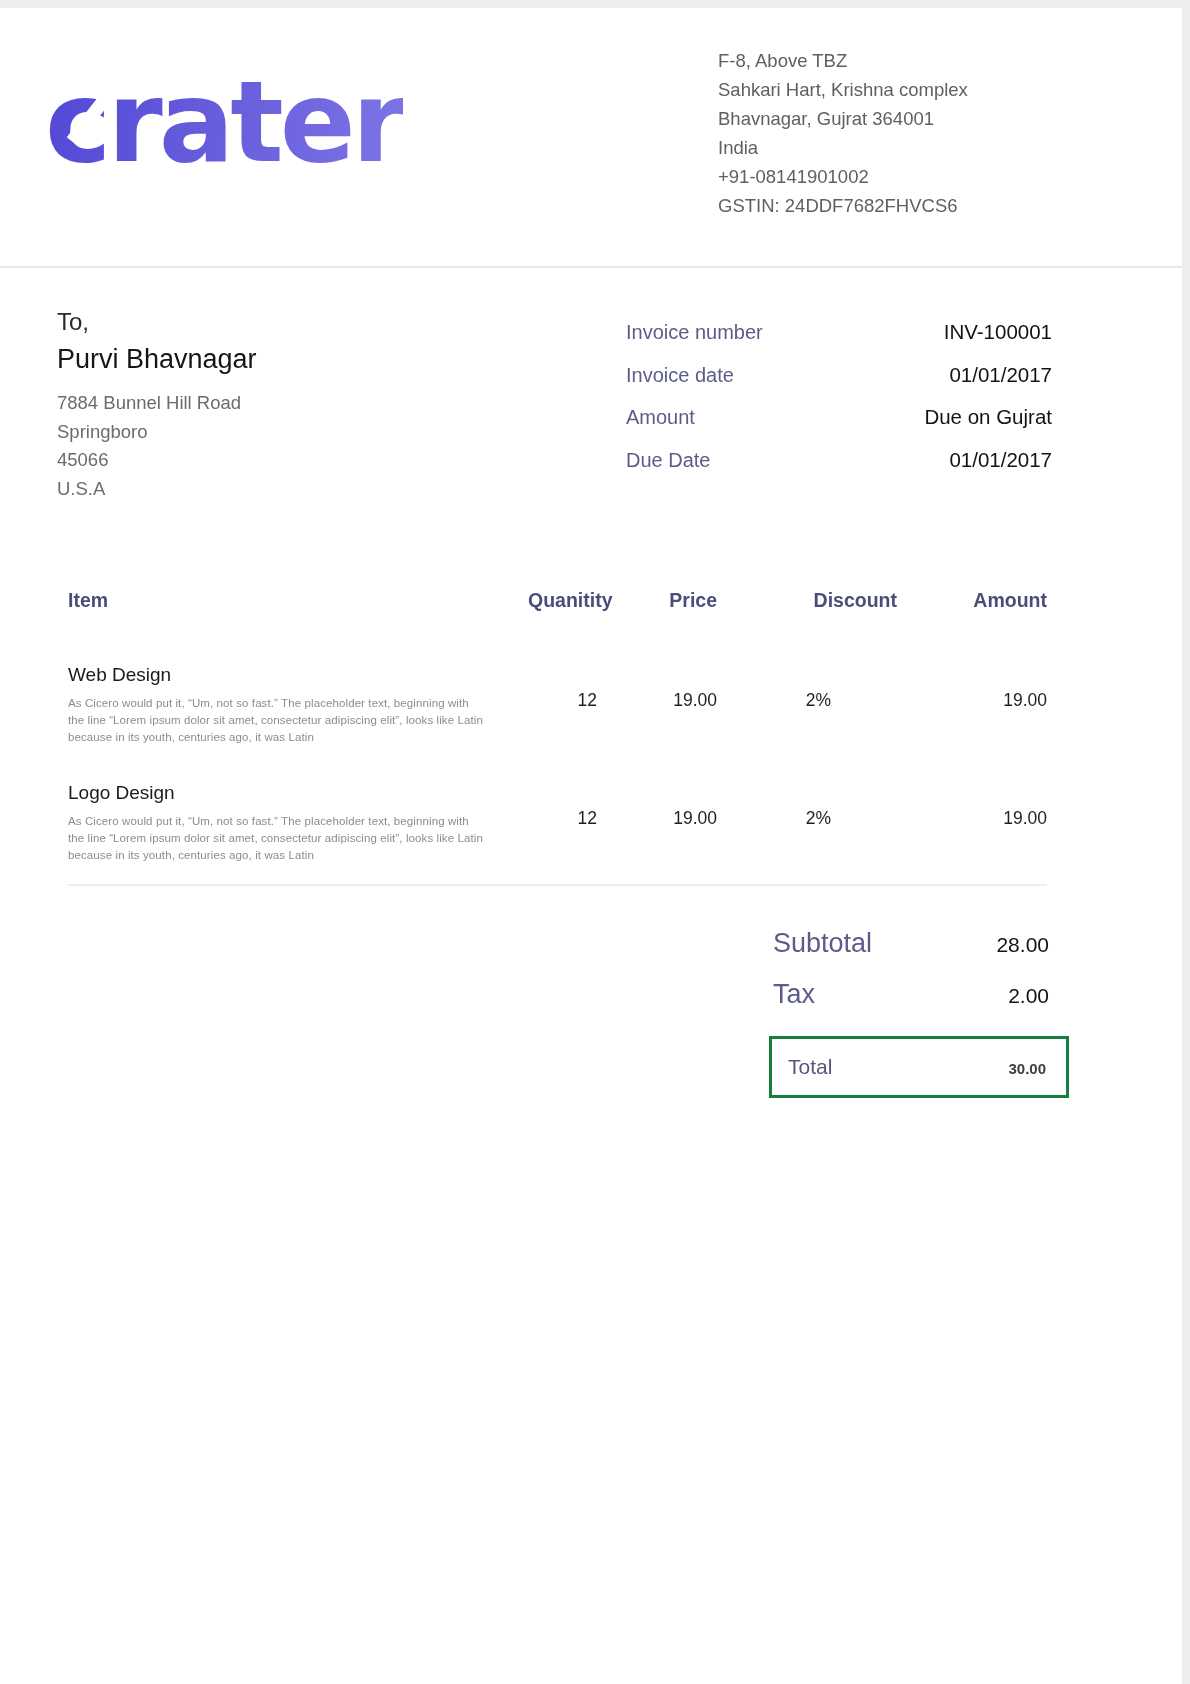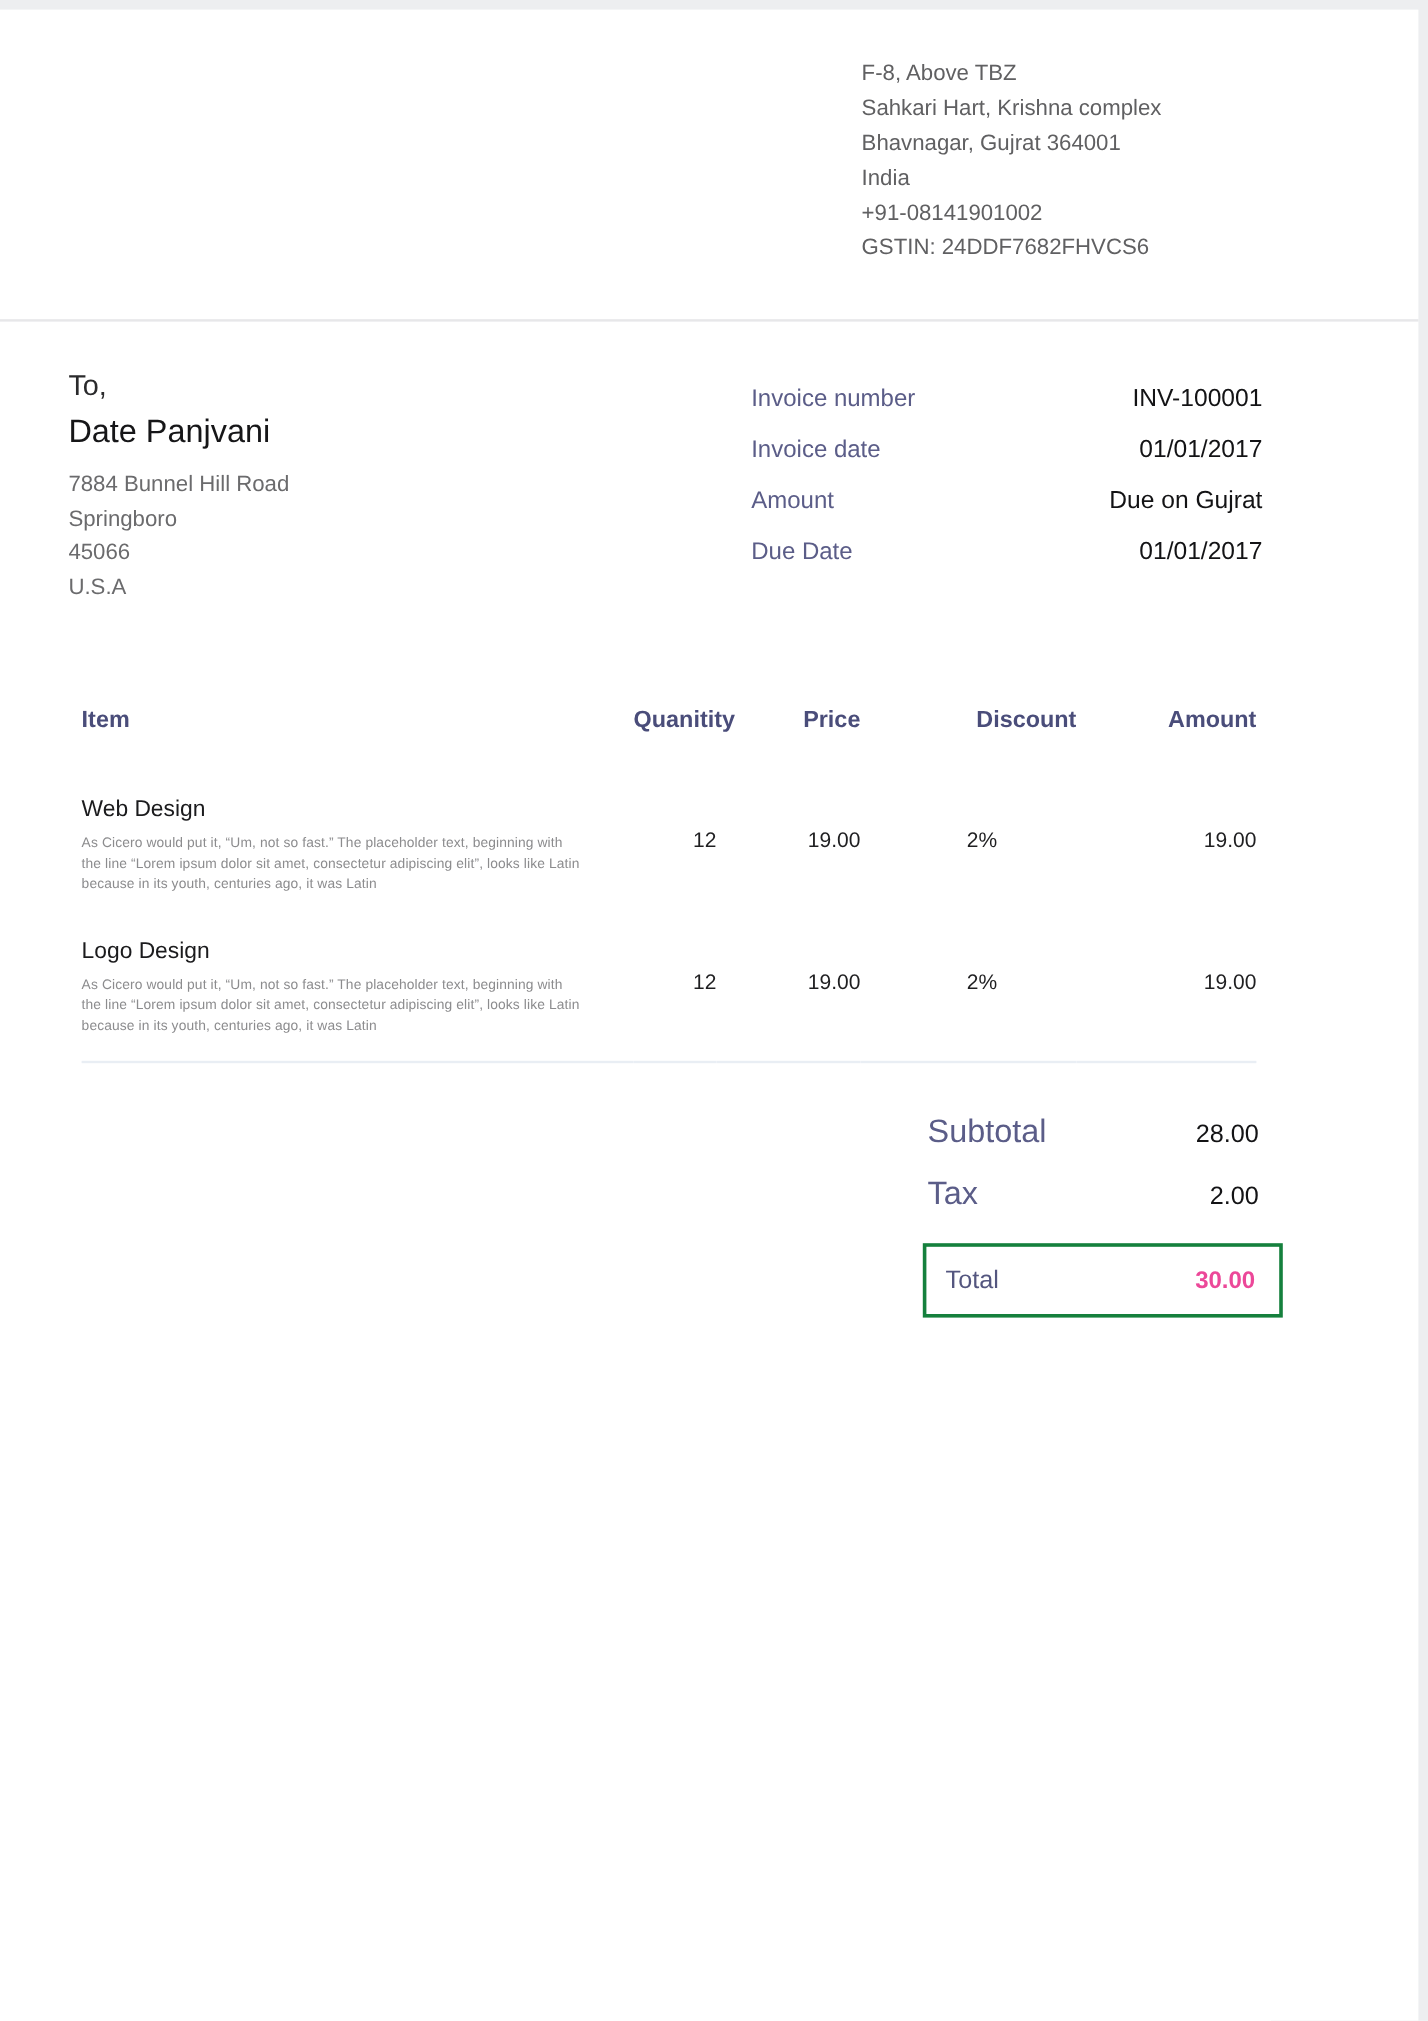--- a/index.html
+++ b/index.html
@@ -128,42 +128,47 @@
   .total-box {
     margin-top: 26px;
     border: 3px solid #15803d;
     padding: 16px 20px 16px 16px;
     display: flex;
     justify-content: space-between;
     align-items: baseline;
     margin-left: 12px;
   }
   .total-box .totals-label { font-size: 21px; color: #54567f; }
-  .total-amount { font-size: 20px; font-weight: bold; color: #ec4899; }
+  .total-amount { font-size: 15px; font-weight: bold; color: #404040; }
 </style>
 </head>
 <body>
 
 <div class="page">
 
   <div class="header">
+    <div class="logo-wrap">
+      <div class="logo-text">crater</div>
+      <div class="logo-cut cut-c"></div>
+      <div class="logo-cut cut-r"></div>
+    </div>
     <div class="company">
       <div class="company-line">F-8, Above TBZ</div>
       <div class="company-line">Sahkari Hart, Krishna complex</div>
       <div class="company-line">Bhavnagar, Gujrat 364001</div>
       <div class="company-line">India</div>
       <div class="company-line">+91-08141901002</div>
       <div class="company-line">GSTIN: 24DDF7682FHVCS6</div>
     </div>
   </div>
 
   <div class="billing">
     <div class="billto">
       <div class="billto-label">To,</div>
-      <div class="billto-name">Date Panjvani</div>
+      <div class="billto-name">Purvi Bhavnagar</div>
       <div class="billto-line">7884 Bunnel Hill Road</div>
       <div class="billto-line">Springboro</div>
       <div class="billto-line">45066</div>
       <div class="billto-line">U.S.A</div>
     </div>
     <div class="meta">
       <div class="meta-row">
         <span class="meta-label">Invoice number</span>
         <span class="meta-value">INV-100001</span>
       </div>

